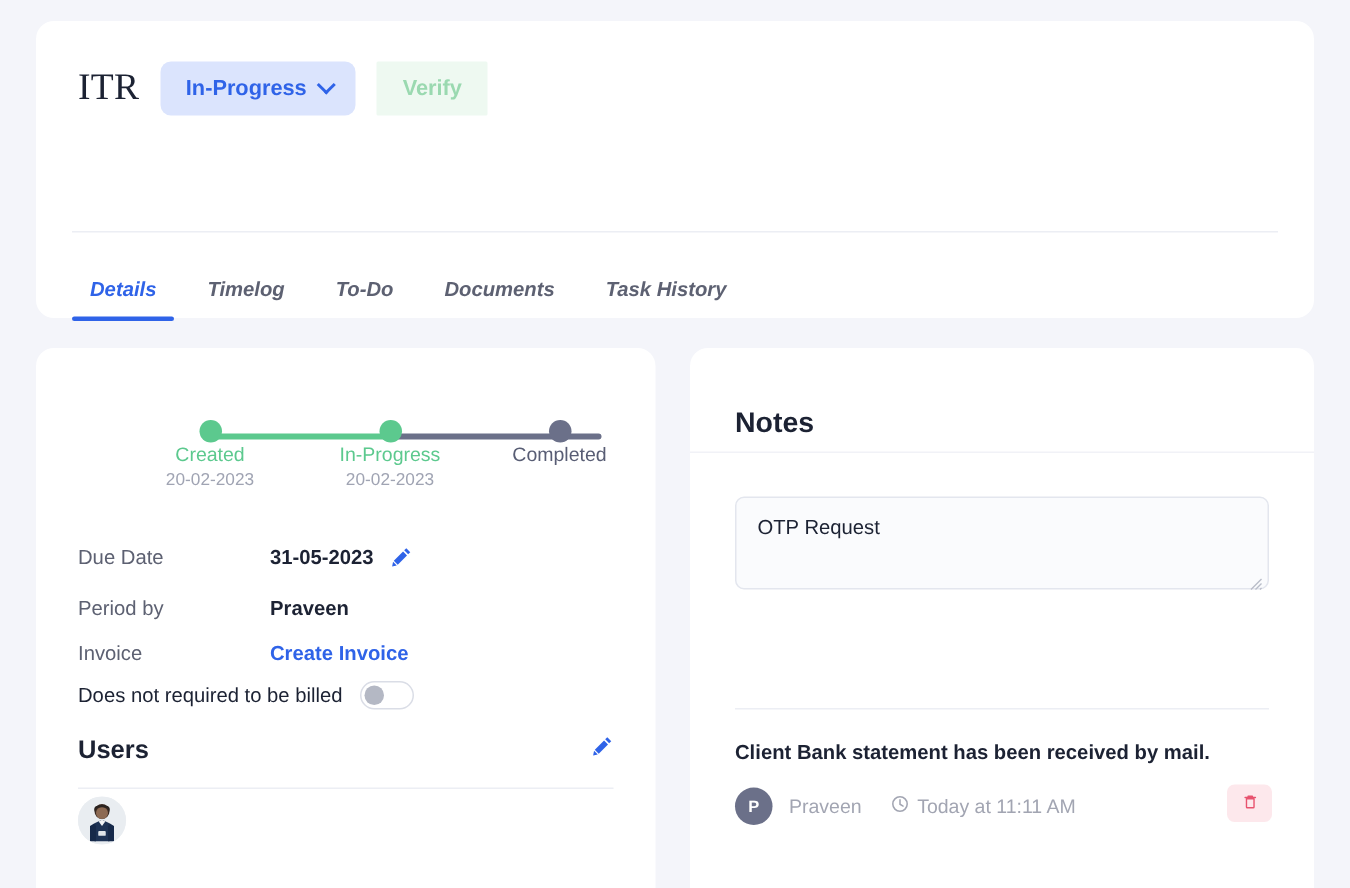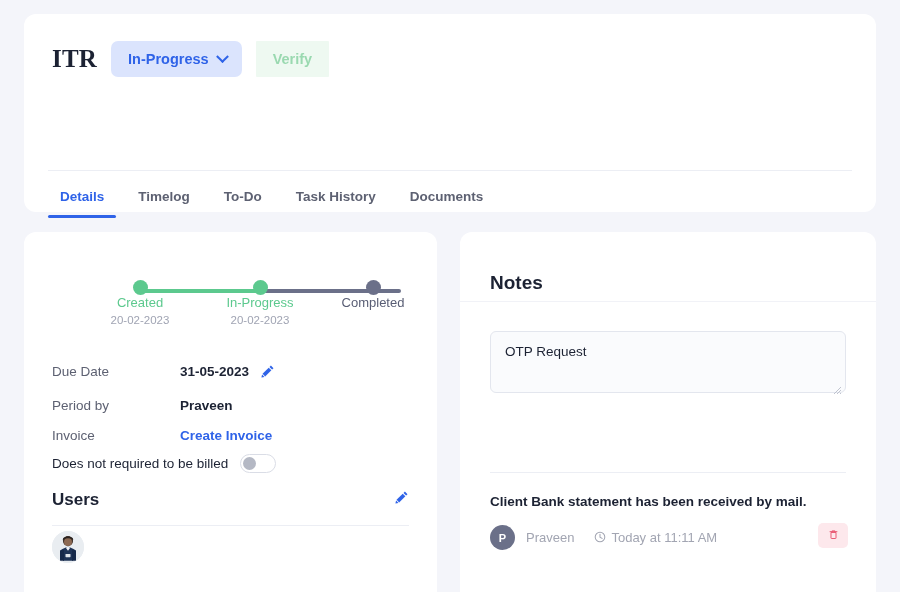--- a/index.html
+++ b/index.html
@@ -38,21 +38,21 @@
     position: absolute;
     left: 28px;
     top: 27px;
     display: flex;
     align-items: center;
     gap: 14px;
   }
 
   .task-title {
     font-size: 25px;
-    font-weight: bold;
+    font-weight: normal;
     color: #1c2233;
     font-family: "Liberation Serif", serif;
     letter-spacing: .2px;
   }
 
   .status-pill {
     display: flex;
     align-items: center;
     gap: 9px;
     background: #dbe4fd;
@@ -108,25 +108,26 @@
     color: #1c2233;
   }
   .meta-value.link {
     color: #2f63e8;
   }
 
   .tabs {
     position: absolute;
     left: 24px;
     right: 24px;
-    top: 156px;
+    top: 140px;
     border-top: 1px solid #eceef4;
     display: flex;
     gap: 10px;
-    padding-top: 0;
+    padding-top: 12px;
+    font-style: italic;
   }
   .tab {
     padding: 18px 12px 14px 12px;
     font-size: 13.5px;
     font-weight: bold;
     color: #5d6172;
     cursor: pointer;
     position: relative;
     white-space: nowrap;
   }
@@ -431,22 +432,22 @@
       </button>
 
       <button class="verify-btn">Verify</button>
     </div>
 
 
     <div class="tabs">
       <div class="tab active">Details</div>
       <div class="tab">Timelog</div>
       <div class="tab">To-Do</div>
+      <div class="tab">Documents</div>
       <div class="tab">Task History</div>
-      <div class="tab">Documents</div>
     </div>
   </div>
 
   <div class="card" id="details-card">
 
     <div class="stepper">
       <div class="step-line" id="line-1"></div>
       <div class="step-line" id="line-2"></div>
 
       <div class="step" id="step-0">

